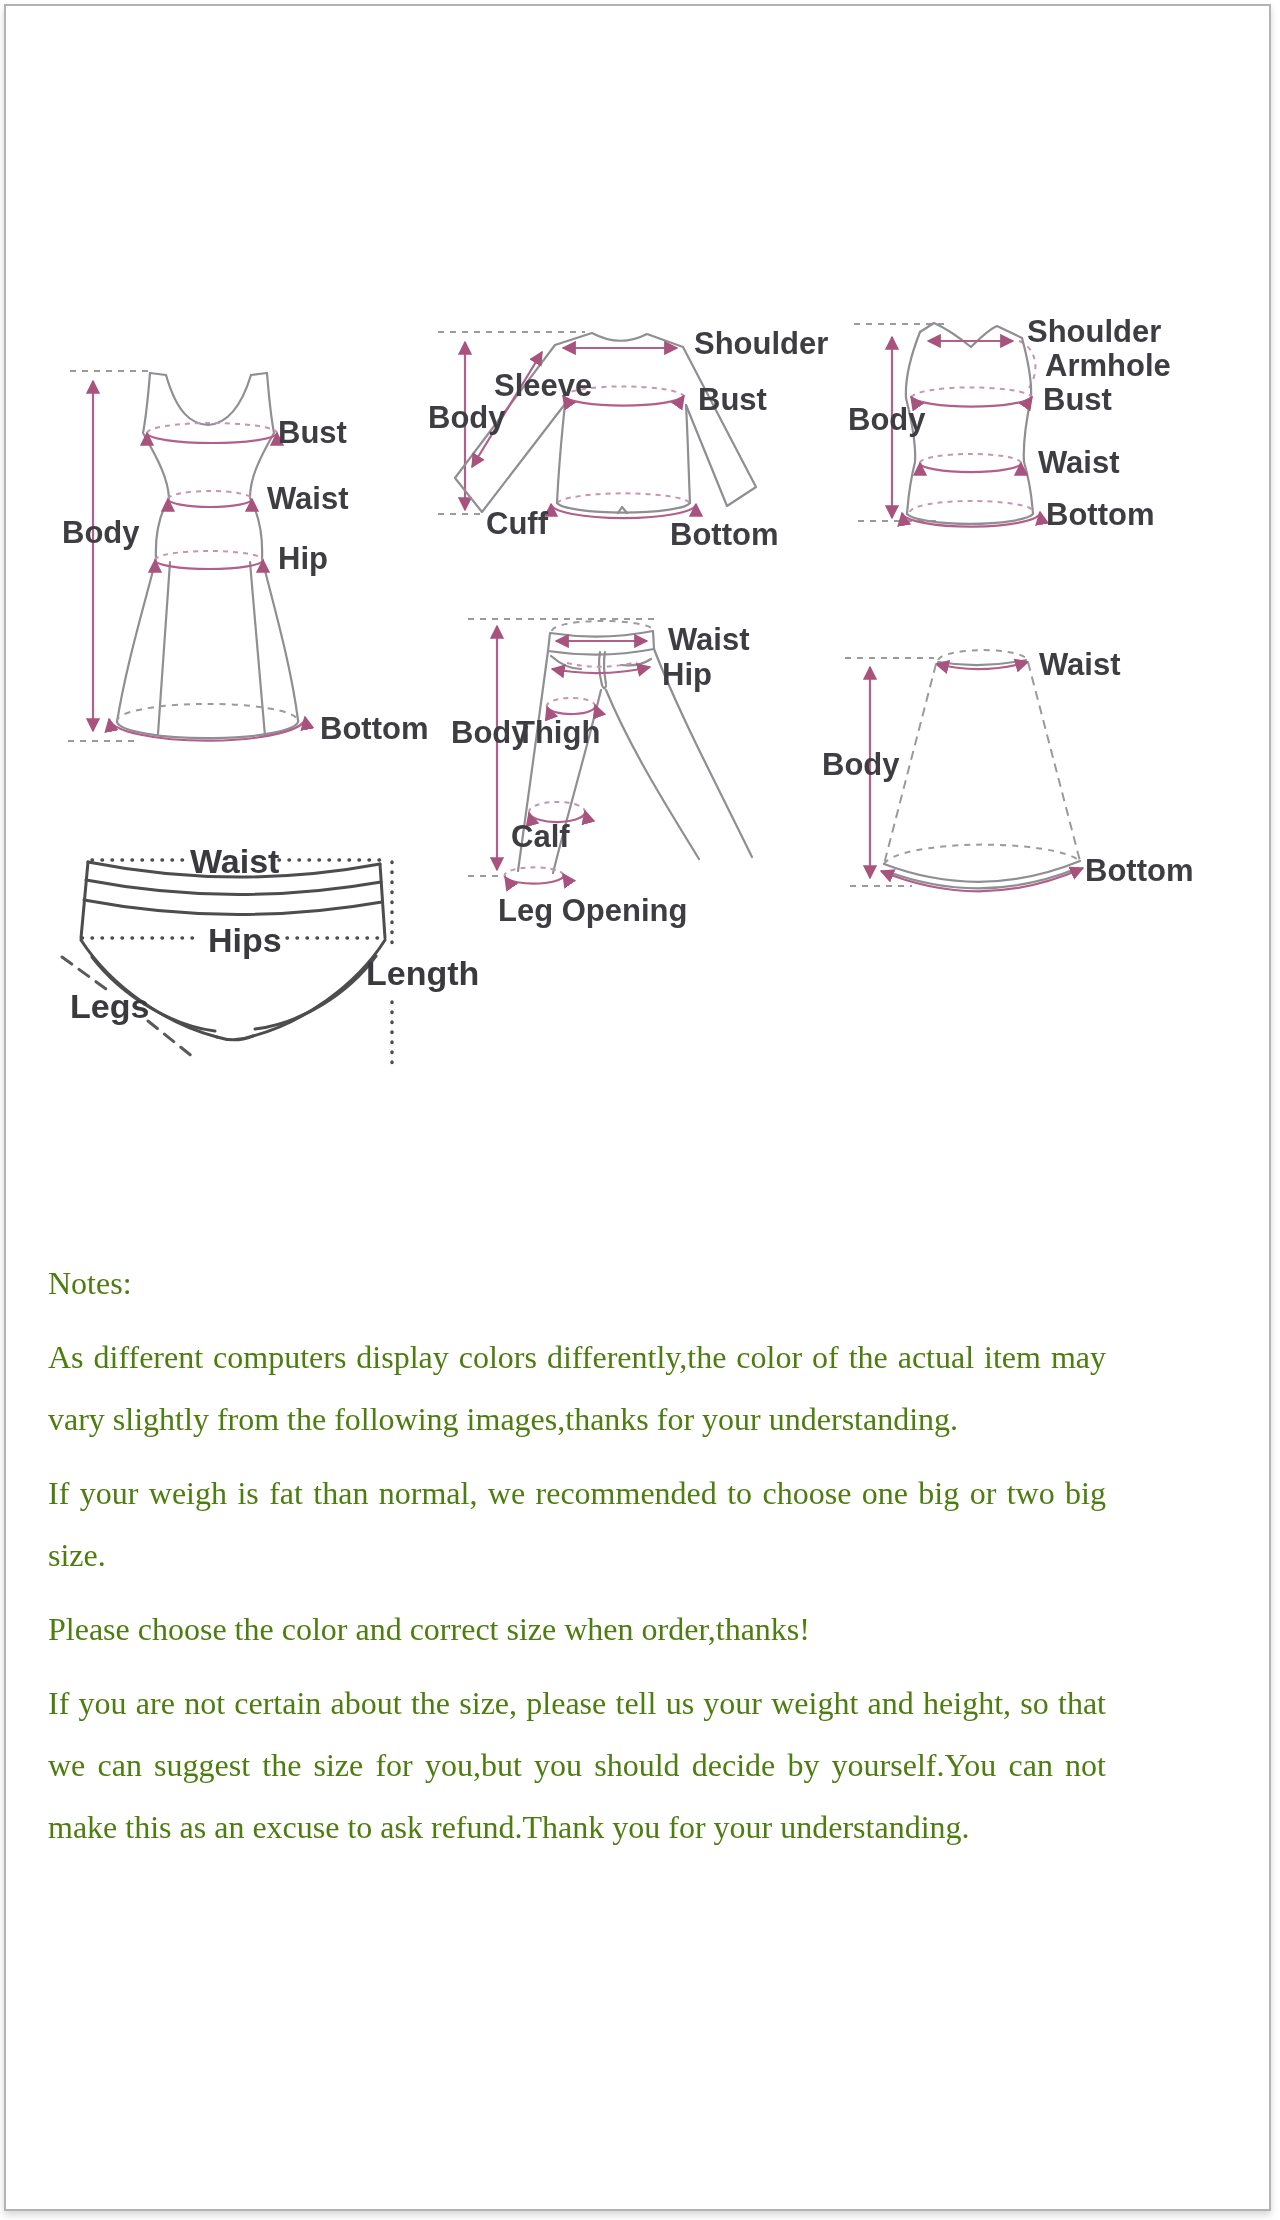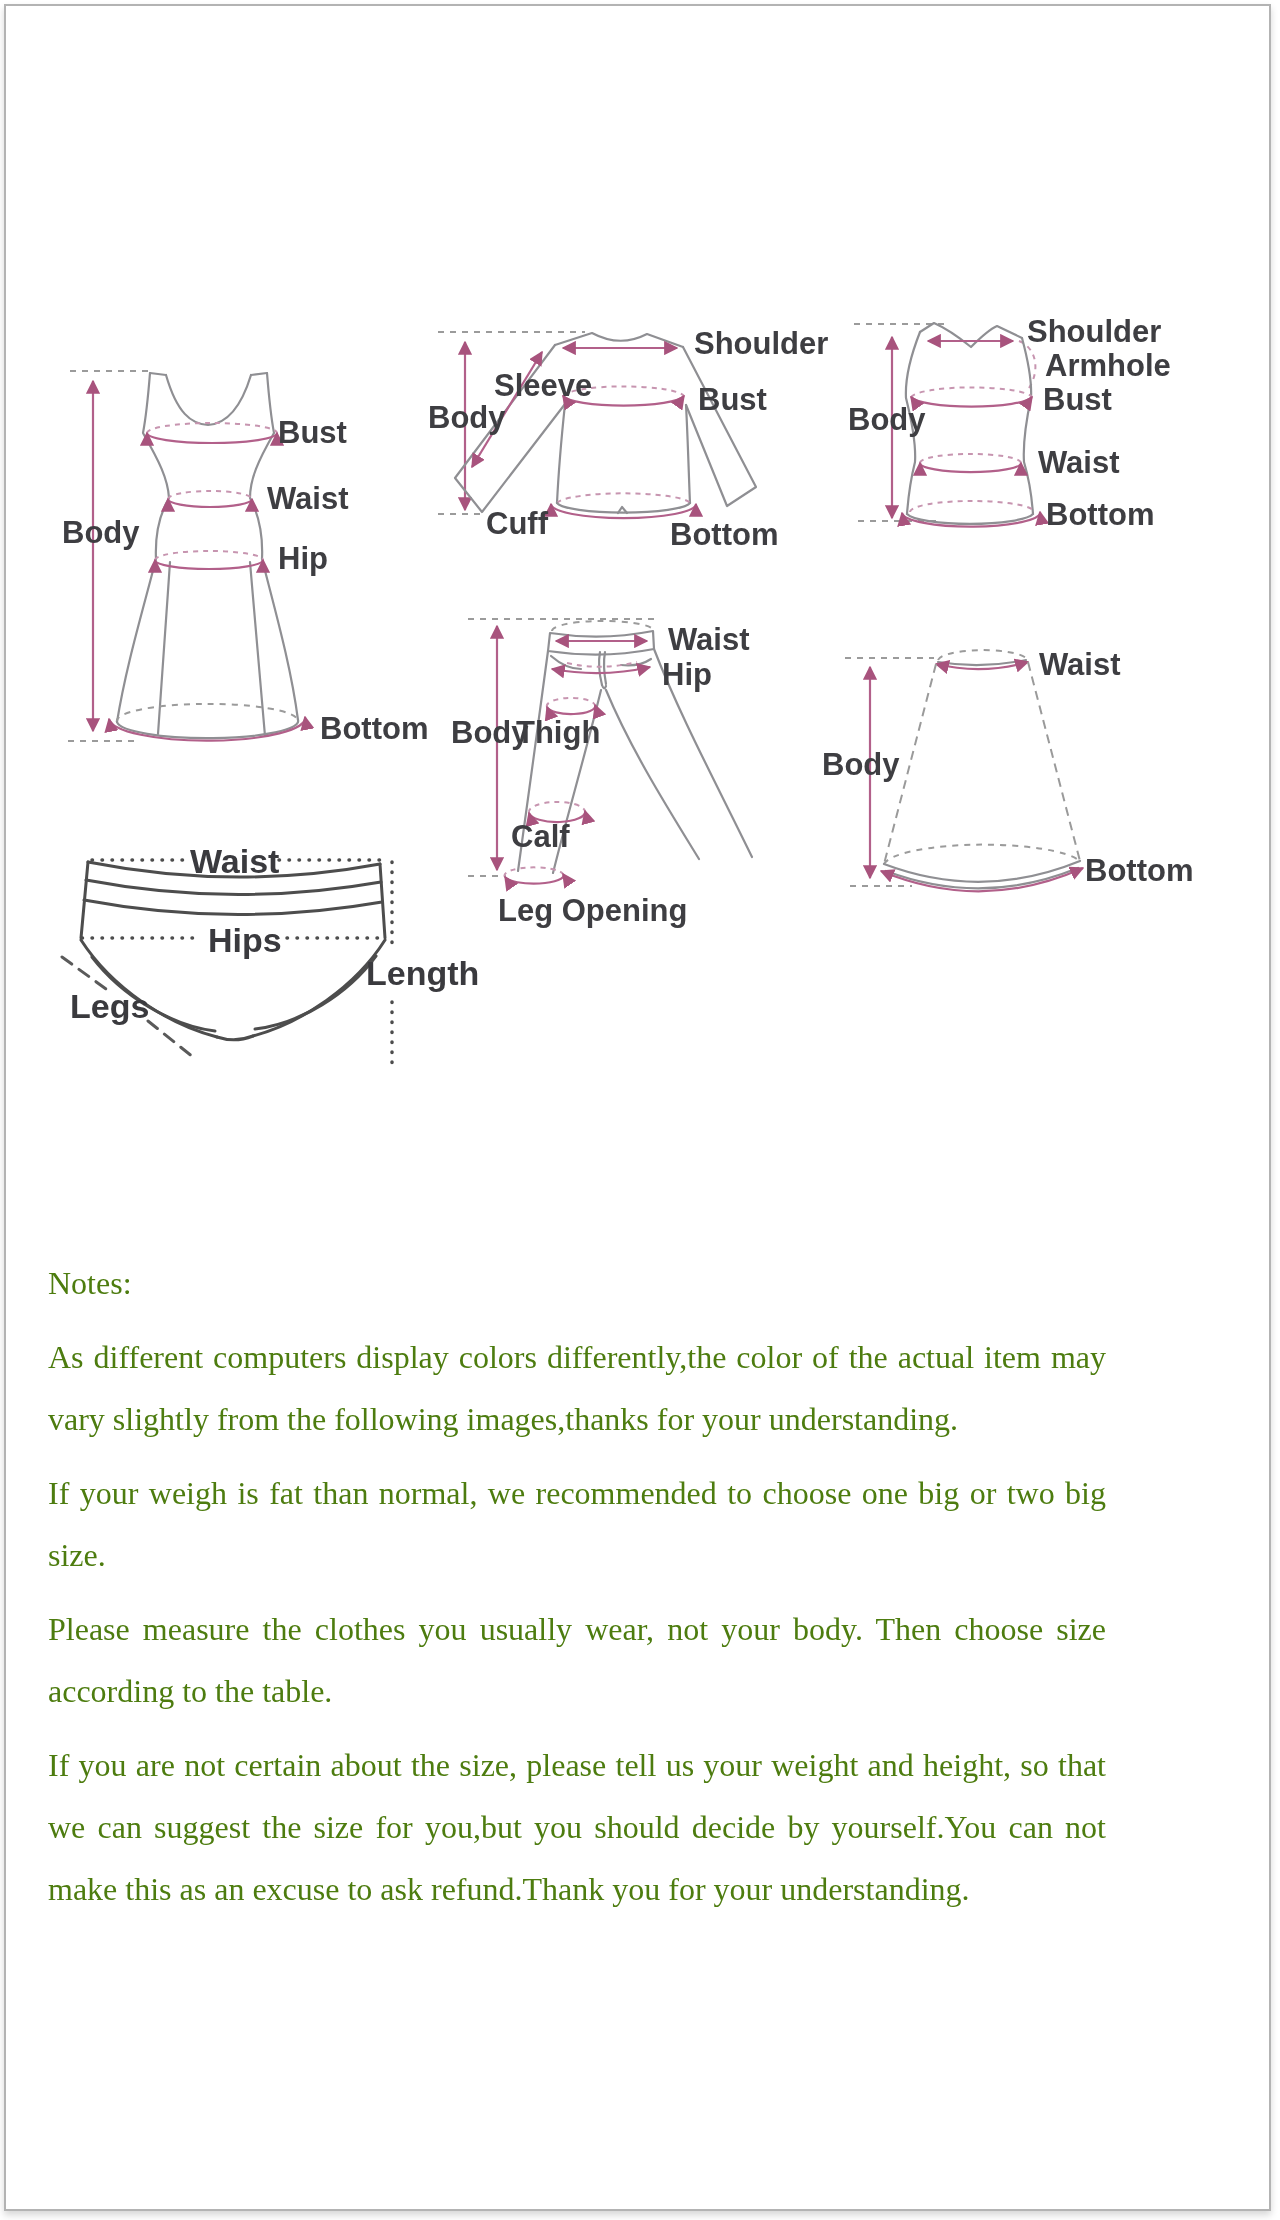--- a/index.html
+++ b/index.html
@@ -189,16 +189,16 @@
 
   <div class="lbl big" style="left:190px;top:842px;">Waist</div>
   <div class="lbl big" style="left:208px;top:921px;">Hips</div>
   <div class="lbl big" style="left:70px;top:987px;">Legs</div>
   <div class="lbl big" style="left:366px;top:954px;">Length</div>
 
   <div class="notes">
     <p class="head">Notes:</p>
     <p>As different computers display colors differently,the color of the actual item may vary slightly from the following images,thanks for your understanding.</p>
     <p>If your weigh is fat than normal, we recommended to choose one big or two big size.</p>
-    <p>Please measure the clothes you usually wear, not your body. Then choose size according to the table.</p>
+    <p>Please choose the color and correct size when order,thanks!</p>
     <p>If you are not certain about the size, please tell us your weight and height, so that we can suggest the size for you,but you should decide by yourself.You can not make this as an excuse to ask refund.Thank you for your understanding.</p>
   </div>
 </div>
 
 </body></html>

